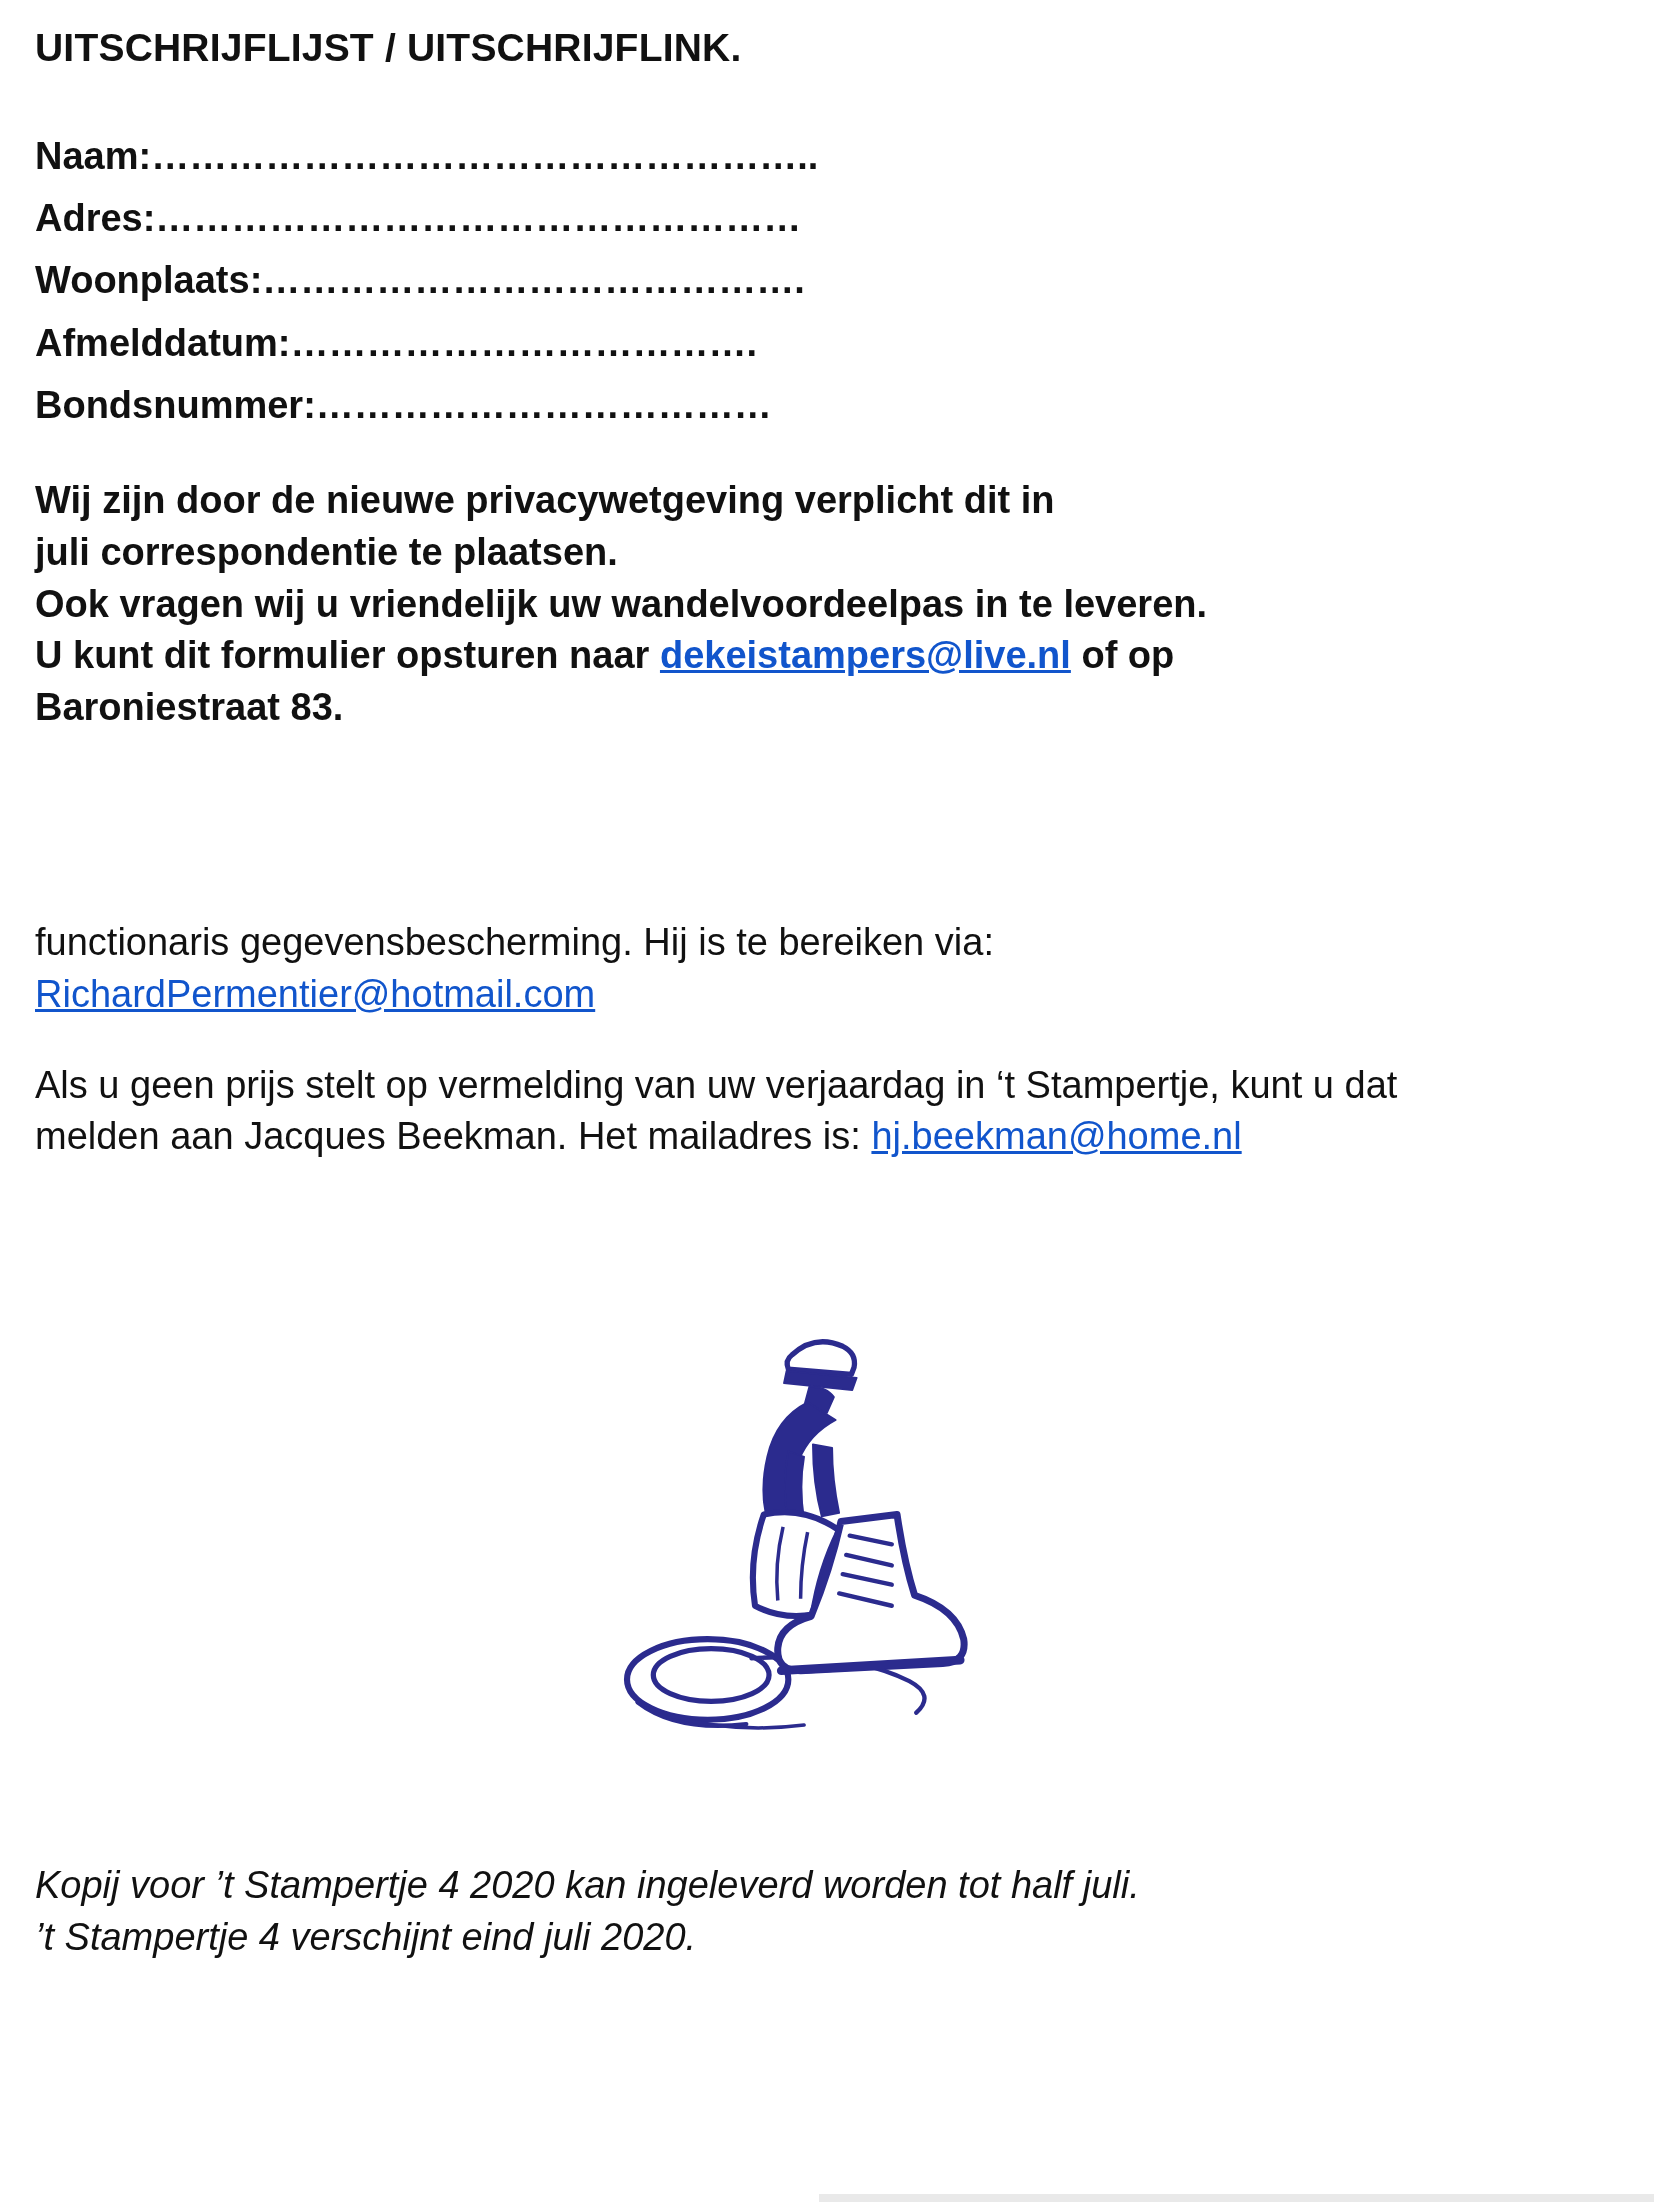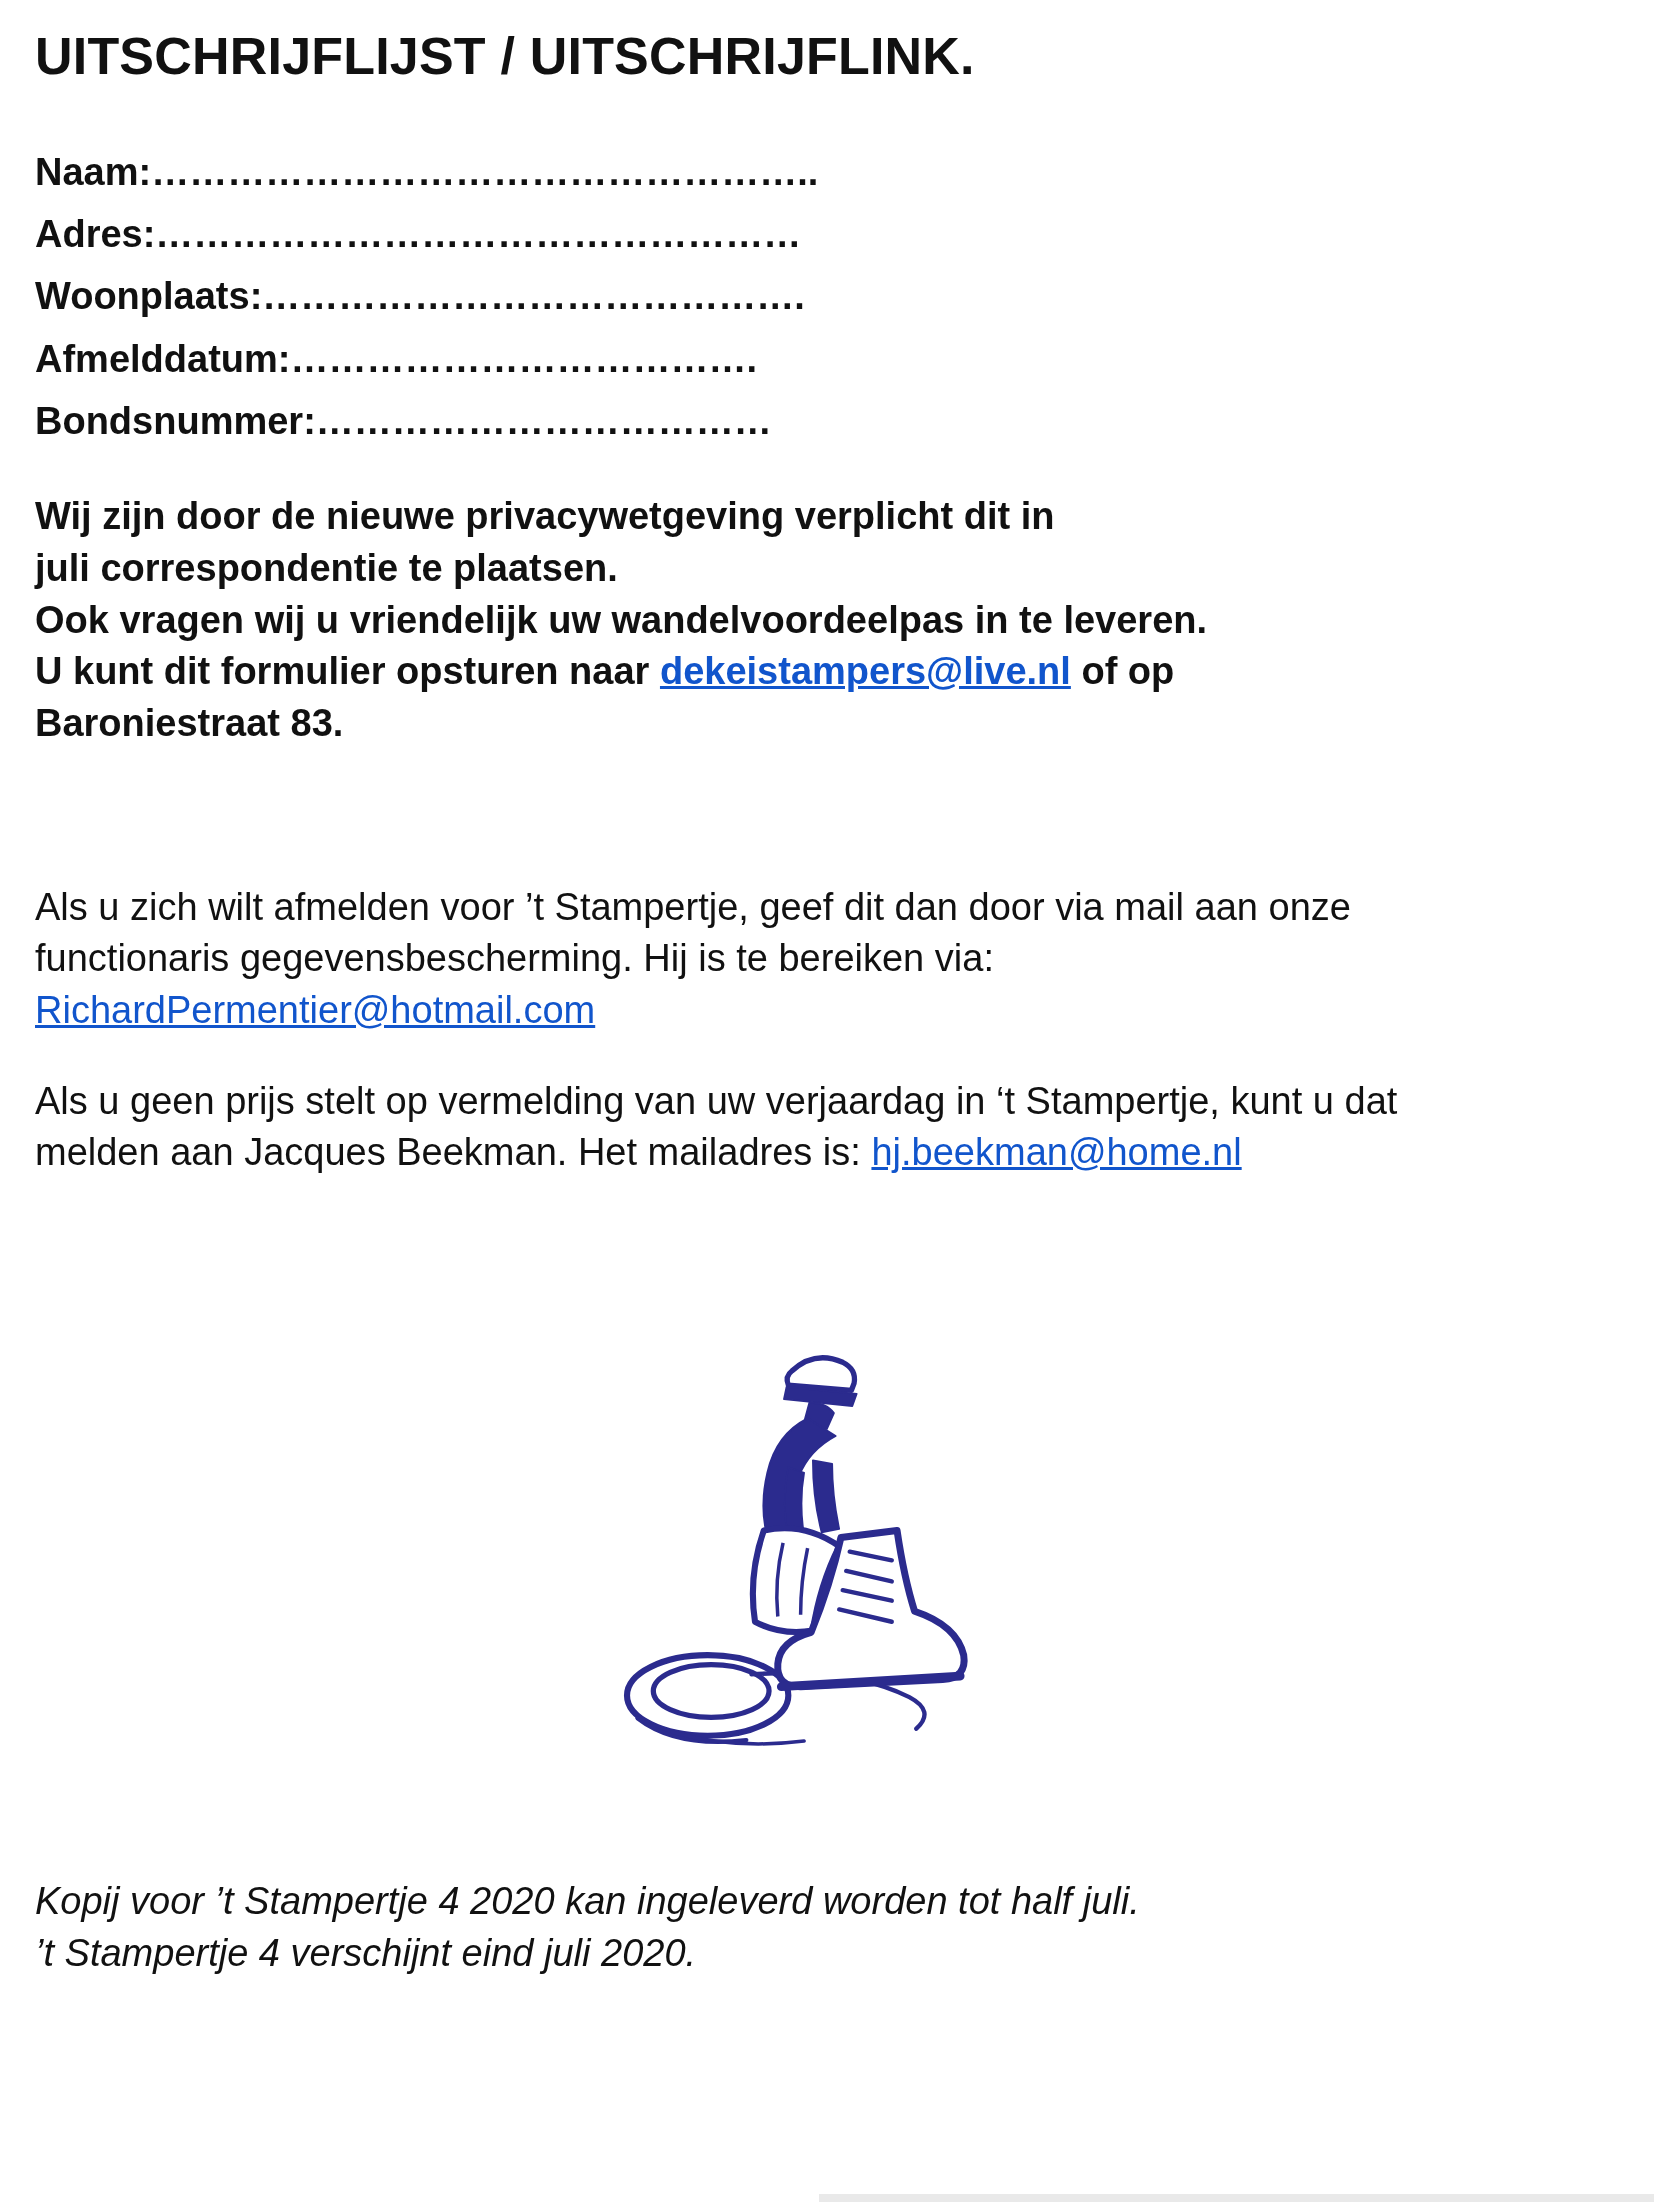--- a/index.html
+++ b/index.html
@@ -8,21 +8,21 @@
     height: 2202px;
     background: #ffffff;
     color: var(--text, #111111);
     font-family: "Liberation Sans", "DejaVu Sans", sans-serif;
     position: relative;
     overflow: hidden;
   }
   .page { padding: 26px 53px 0 35px; }
 
   h1 {
-    font-size: 52px;
+    font-size: 39px;
     font-weight: 700;
     margin: 0 0 61px 0;
     letter-spacing: 0.2px;
   }
   p {
     font-size: 38px;
     line-height: 1.36;
     margin: 0;
   }
   .b { font-weight: 700; }
@@ -82,21 +82,21 @@
 
   <p class="b privacy">
     <span>Wij zijn door de nieuwe privacywetgeving verplicht dit in</span><br>
     <span>juli correspondentie te plaatsen.</span><br>
     <span>Ook vragen wij u vriendelijk uw wandelvoordeelpas in te leveren.</span><br>
     <span>U kunt dit formulier opsturen naar </span><a>dekeistampers@live.nl</a><span> of op</span><br>
     <span>Baroniestraat 83.</span>
   </p>
 
   <p class="afmelden">
-    <span>Als u zich wilt afmelden voor ’t Stampertje, geef dit dan door via mail aan onze</span><br>
+    <br>
     <span>functionaris gegevensbescherming. Hij is te bereiken via:</span><br>
     <a>RichardPermentier@hotmail.com</a>
   </p>
 
   <p class="verjaardag">
     <span>Als u geen prijs stelt op vermelding van uw verjaardag in ‘t Stampertje, kunt u dat</span><br>
     <span>melden aan Jacques Beekman. Het mailadres is: </span><a>hj.beekman@home.nl</a>
   </p>
 
   <div class="illustration">

